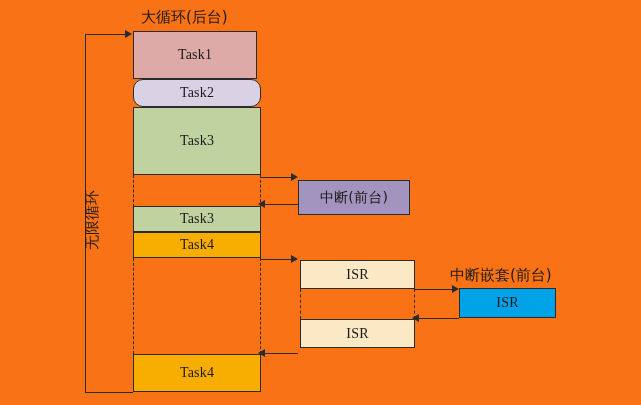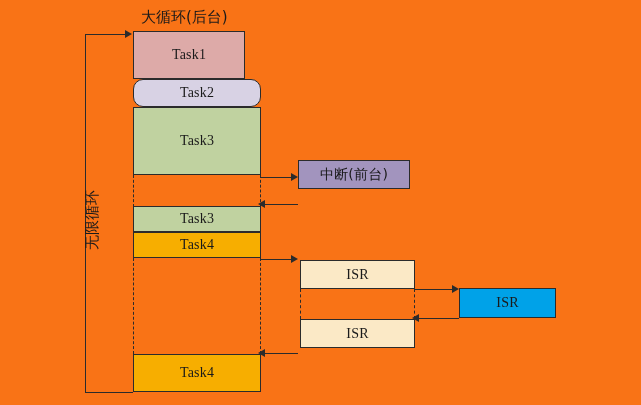--- a/index.html
+++ b/index.html
@@ -96,53 +96,54 @@
   <div class="arrowhead ar-right" style="left:125px; top:30px;"></div>
   <div class="hline" style="left:85px; top:392px; width:48px;"></div>
 
   <div class="vtext" style="left:83px; top:250px;">无限循环</div>
 
   <div class="dash" style="left:133px; top:175px; height:32px;"></div>
   <div class="dash" style="left:260px; top:175px; height:32px;"></div>
   <div class="dash" style="left:133px; top:258px; height:96px;"></div>
   <div class="dash" style="left:260px; top:258px; height:96px;"></div>
 
-  <div class="blk" style="left:133px; top:31px; width:112px; height:48px; background:#ddaaa8;">Task1</div>
+  <div class="blk" style="left:133px; top:31px; width:124px; height:48px; background:#ddaaa8;">Task1</div>
 
   <div class="blk" style="left:133px; top:79px; width:128px; height:28px; background:#d8d2e4;border-radius:10px;">Task2</div>
 
   <div class="blk" style="left:133px; top:107px; width:128px; height:68px; background:#c0d2a0;">Task3</div>
 
   <div class="blk" style="left:133px; top:206px; width:128px; height:26px; background:#c0d2a0;">Task3</div>
 
   <div class="blk" style="left:133px; top:232px; width:128px; height:26px; background:#f7ae00;">Task4</div>
 
   <div class="blk" style="left:133px; top:354px; width:128px; height:38px; background:#f7ae00;">Task4</div>
 
   <div class="hline" style="left:261px; top:177px; width:33px;"></div>
   <div class="arrowhead ar-right" style="left:291px; top:173px;"></div>
 
   <div class="hline" style="left:262px; top:204px; width:36px;"></div>
   <div class="arrowhead ar-left" style="left:258px; top:200px;"></div>
 
-  <div class="blk" style="left:298px; top:160px; width:112px; height:29px; background:#a294be; font-family:'DejaVu Sans','Liberation Sans',sans-serif; font-size:14px;">中断(前台)</div>
+  <div class="blk" style="left:298px; top:180px; width:112px; height:35px; background:#a294be; font-family:'DejaVu Sans','Liberation Sans',sans-serif; font-size:14px;">中断(前台)</div>
 
   <div class="hline" style="left:261px; top:259px; width:33px;"></div>
   <div class="arrowhead ar-right" style="left:291px; top:255px;"></div>
 
   <div class="hline" style="left:262px; top:353px; width:36px;"></div>
   <div class="arrowhead ar-left" style="left:258px; top:349px;"></div>
 
   <div class="dash" style="left:300px; top:289px; height:30px;"></div>
   <div class="dash" style="left:414px; top:289px; height:30px;"></div>
 
   <div class="blk" style="left:300px; top:260px; width:115px; height:29px; background:#fbe9c6;">ISR</div>
 
   <div class="blk" style="left:300px; top:319px; width:115px; height:29px; background:#fbe9c6;">ISR</div>
 
+  <div class="cap" style="left:450px; top:266px;">中断嵌套(前台)</div>
 
   <div class="hline" style="left:415px; top:289px; width:40px;"></div>
   <div class="arrowhead ar-right" style="left:452px; top:285px;"></div>
 
   <div class="hline" style="left:416px; top:318px; width:43px;"></div>
   <div class="arrowhead ar-left" style="left:412px; top:314px;"></div>
 
   <div class="blk" style="left:459px; top:288px; width:97px; height:30px; background:#00a2e8;">ISR</div>
 
   <div class="footnote" style="left:238px; top:396px; width:200px; height:9px;"></div>

